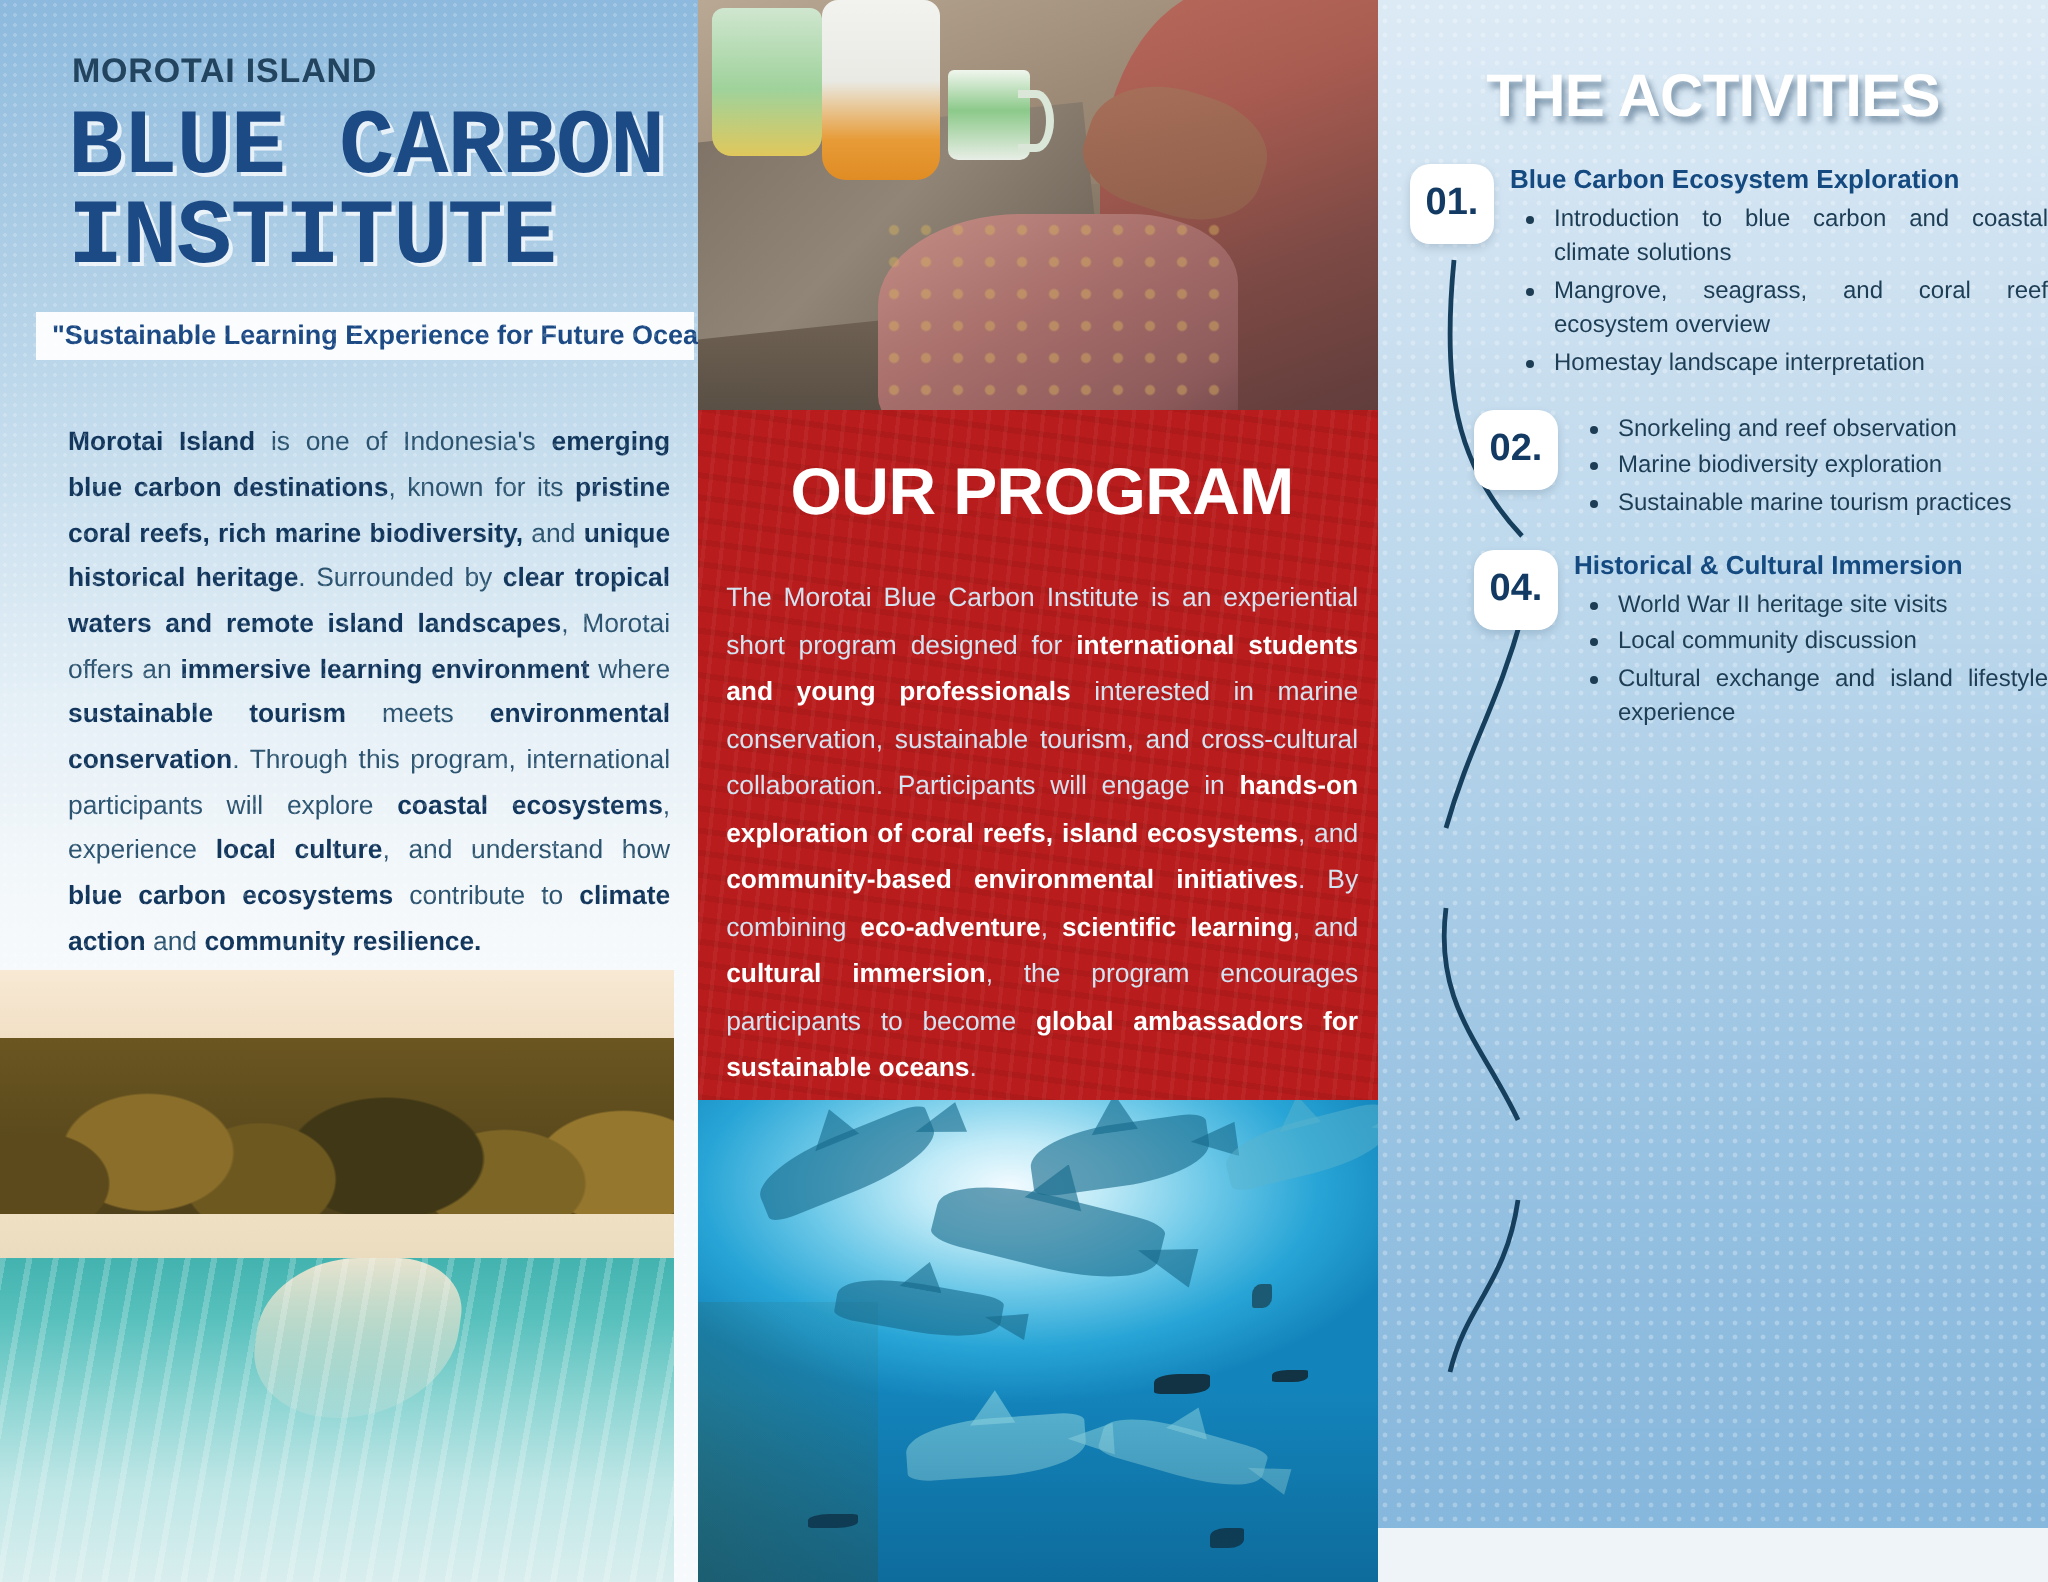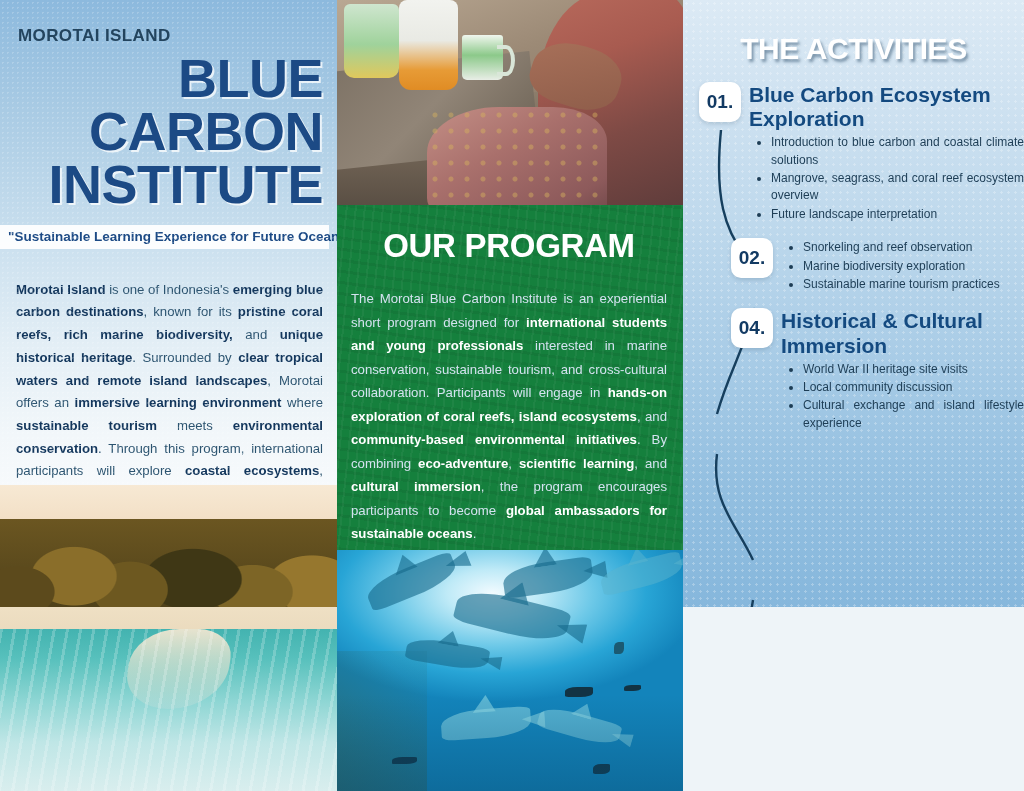--- a/index.html
+++ b/index.html
@@ -5,32 +5,32 @@
   html,body{margin:0;padding:0;}
   body{
     width:1024px;height:791px;overflow:hidden;
     font-family:"Liberation Sans", sans-serif;
     background:#eef4f8;
   }
   .brochure{position:relative;width:1024px;height:791px;display:flex;}
 
   
   .col-left{position:relative;width:337px;height:791px;overflow:hidden;
-    background:linear-gradient(180deg,#8cb9dd 0%,#a9cbe4 14%,#c9dfee 30%,#e4eff6 44%,#f2f7fa 55%,#f7fafc 62%);}
+    background:linear-gradient(180deg,#8cb9dd 0%,#a9cbe4 14%,#c9dfee 30%,#e4eff6 44%,#f2f7fa 55%,#f7fafc 62%);padding-left:18px;}
   .left-texture{position:absolute;inset:0;
     background-image:radial-gradient(rgba(255,255,255,.55) 1px,transparent 1px);
     background-size:5px 5px;opacity:.35;pointer-events:none;}
   .left-inner{position:relative;padding:26px 14px 0 16px;}
   .kicker{font-weight:bold;font-size:17px;letter-spacing:.4px;color:#23445e;
     font-stretch:condensed;margin:0 0 6px 2px;}
   .brand{
-    font-family:Liberation Sans, sans-serif;
-    font-weight:bold;font-size:54px;line-height:.98;color:#1c4a85;
+    font-family:Liberation Mono, monospace;
+    font-weight:bold;font-size:46px;line-height:.98;color:#1c4a85;
     letter-spacing:-0.5px;margin:0 0 2px 0;
-    text-shadow:2px 2px 0 rgba(255,255,255,.75);text-align:right;}
+    text-shadow:2px 2px 0 rgba(255,255,255,.75);}
   .brand .l2{display:block;}
   .tagline-band{margin-top:14px;background:rgba(255,255,255,.93);
     padding:4px 8px 5px 8px;width:329px;box-sizing:border-box;}
   .tagline{font-size:13.5px;font-weight:600;color:#1c4a85;white-space:nowrap;}
 
   .lead{margin:30px 14px 0 16px;font-size:13.2px;line-height:1.72;
     color:#2c5470;text-align:justify;}
   .lead b{color:#12365c;font-weight:bold;}
 
   
@@ -81,21 +81,21 @@
   .pl-arm{position:absolute;right:18%;top:22%;width:26%;height:30%;
     background:linear-gradient(150deg,#a9715a,#8d5c49);border-radius:50% 40% 45% 35%;transform:rotate(18deg);}
   .pl-skirt{position:absolute;left:26%;bottom:-8%;width:52%;height:56%;
     background:linear-gradient(150deg,#c48f86 0%,#a9706c 40%,#8d5a5b 80%,#6d4648 100%);
     border-radius:40% 30% 10% 20%;}
   .pl-skirt:after{content:"";position:absolute;inset:0;
     background-image:radial-gradient(rgba(214,178,94,.45) 2px,transparent 3px);background-size:16px 16px;}
 
   
   .program{position:relative;width:346px;height:345px;box-sizing:border-box;
-    background:#15803d;padding:22px 16px 0 14px;overflow:hidden;}
+    background:#b91c1c;padding:22px 16px 0 14px;overflow:hidden;}
   .program:before{content:"";position:absolute;inset:0;
     background-image:repeating-linear-gradient(96deg,rgba(255,255,255,.045) 0 2px,transparent 2px 9px),
                      repeating-linear-gradient(8deg,rgba(0,0,0,.06) 0 3px,transparent 3px 11px);}
   .program-title{position:relative;text-align:center;color:#fff;font-weight:bold;
     font-size:33px;letter-spacing:-.3px;margin:0 0 22px 0;}
   .program-body{position:relative;font-size:13.2px;line-height:1.78;color:#d4e3f0;text-align:justify;}
   .program-body b{color:#ffffff;font-weight:bold;}
 
   
   .photo-sharks{position:relative;width:346px;height:241px;overflow:hidden;
@@ -117,39 +117,39 @@
   .s6{left:58%;top:68%;width:24%;height:10%;transform:rotate(16deg);background:rgba(150,220,230,.5);}
   .s7{left:76%;top:4%;width:24%;height:11%;transform:rotate(-14deg);background:rgba(90,180,205,.5);}
   .fishdot{position:absolute;background:#123344;border-radius:45% 12% 45% 12%;}
   .f1{left:66%;top:57%;width:8%;height:4%;}
   .f2{left:83%;top:56%;width:5%;height:2.5%;}
   .f3{left:80%;top:38%;width:3%;height:5%;background:#1b5a72;}
   .f4{left:16%;top:86%;width:7%;height:3%;}
   .f5{left:74%;top:89%;width:5%;height:4%;}
 
   
-  .col-right{position:relative;width:341px;height:607px;overflow:hidden;
+  .col-right{position:relative;width:341px;height:764px;overflow:hidden;
     background:linear-gradient(180deg,#dceaf5 0%,#cfe2f1 16%,#bdd8ec 38%,#a7cbe6 60%,#93bfe0 80%,#86b7dc 100%);}
   .right-texture{position:absolute;inset:0;
     background-image:radial-gradient(rgba(255,255,255,.6) 1px,transparent 1.4px);
     background-size:7px 7px;opacity:.45;pointer-events:none;}
   .act-title{position:relative;text-align:center;color:#ffffff;font-weight:bold;
     font-size:30px;letter-spacing:-.4px;margin:32px 0 0 0;
     text-shadow:2px 3px 3px rgba(35,70,100,.5);}
 
   .timeline{position:relative;margin-top:16px;margin-left:12px;}
   .connector{position:absolute;left:0;top:0;width:341px;height:700px;pointer-events:none;}
 
   .act{position:relative;display:flex;align-items:flex-start;margin-bottom:6px;}
   .badge{flex:0 0 auto;width:42px;height:40px;background:#ffffff;border-radius:10px;
     display:flex;align-items:center;justify-content:center;
     color:#123a63;font-weight:bold;font-size:19px;box-shadow:0 2px 4px rgba(30,60,90,.18);
     z-index:2;}
   .act-body{flex:1 1 auto;padding-left:8px;padding-top:1px;}
-  .act-h{font-size:21px;font-weight:bold;color:#144a80;margin:0 0 3px 0;line-height:1.15;}
+  .act-h{font-size:13px;font-weight:bold;color:#144a80;margin:0 0 3px 0;line-height:1.15;}
   .act-list{margin:0;padding-left:22px;list-style:disc;}
   .act-list li{font-size:12px;line-height:1.45;color:#1d3d55;margin-bottom:1px;text-align:justify;}
 
   
   .act.i1{margin-left:4px;}
   .act.i2{margin-left:36px;margin-top:14px;}
   .act.i3{margin-left:0px;margin-top:16px;}
   .act.i4{margin-left:36px;margin-top:14px;}
   .act.i5{margin-left:0px;margin-top:14px;}
 </style>
@@ -234,21 +234,21 @@
         <path d="M58,518 C52,560 32,570 24,604" fill="none" stroke="#163f5e" stroke-width="2.4"></path>
       </svg>
 
       <div class="act i1">
         <div class="badge">01.</div>
         <div class="act-body">
           <h3 class="act-h">Blue Carbon Ecosystem Exploration</h3>
           <ul class="act-list">
             <li>Introduction to blue carbon and coastal climate solutions</li>
             <li>Mangrove, seagrass, and coral reef ecosystem overview</li>
-            <li>Future landscape interpretation</li>
+            <li>Homestay landscape interpretation</li>
           </ul>
         </div>
       </div>
 
       <div class="act i2">
         <div class="badge">02.</div>
         <div class="act-body">
           <ul class="act-list">
             <li>Snorkeling and reef observation</li>
             <li>Marine biodiversity exploration</li>

